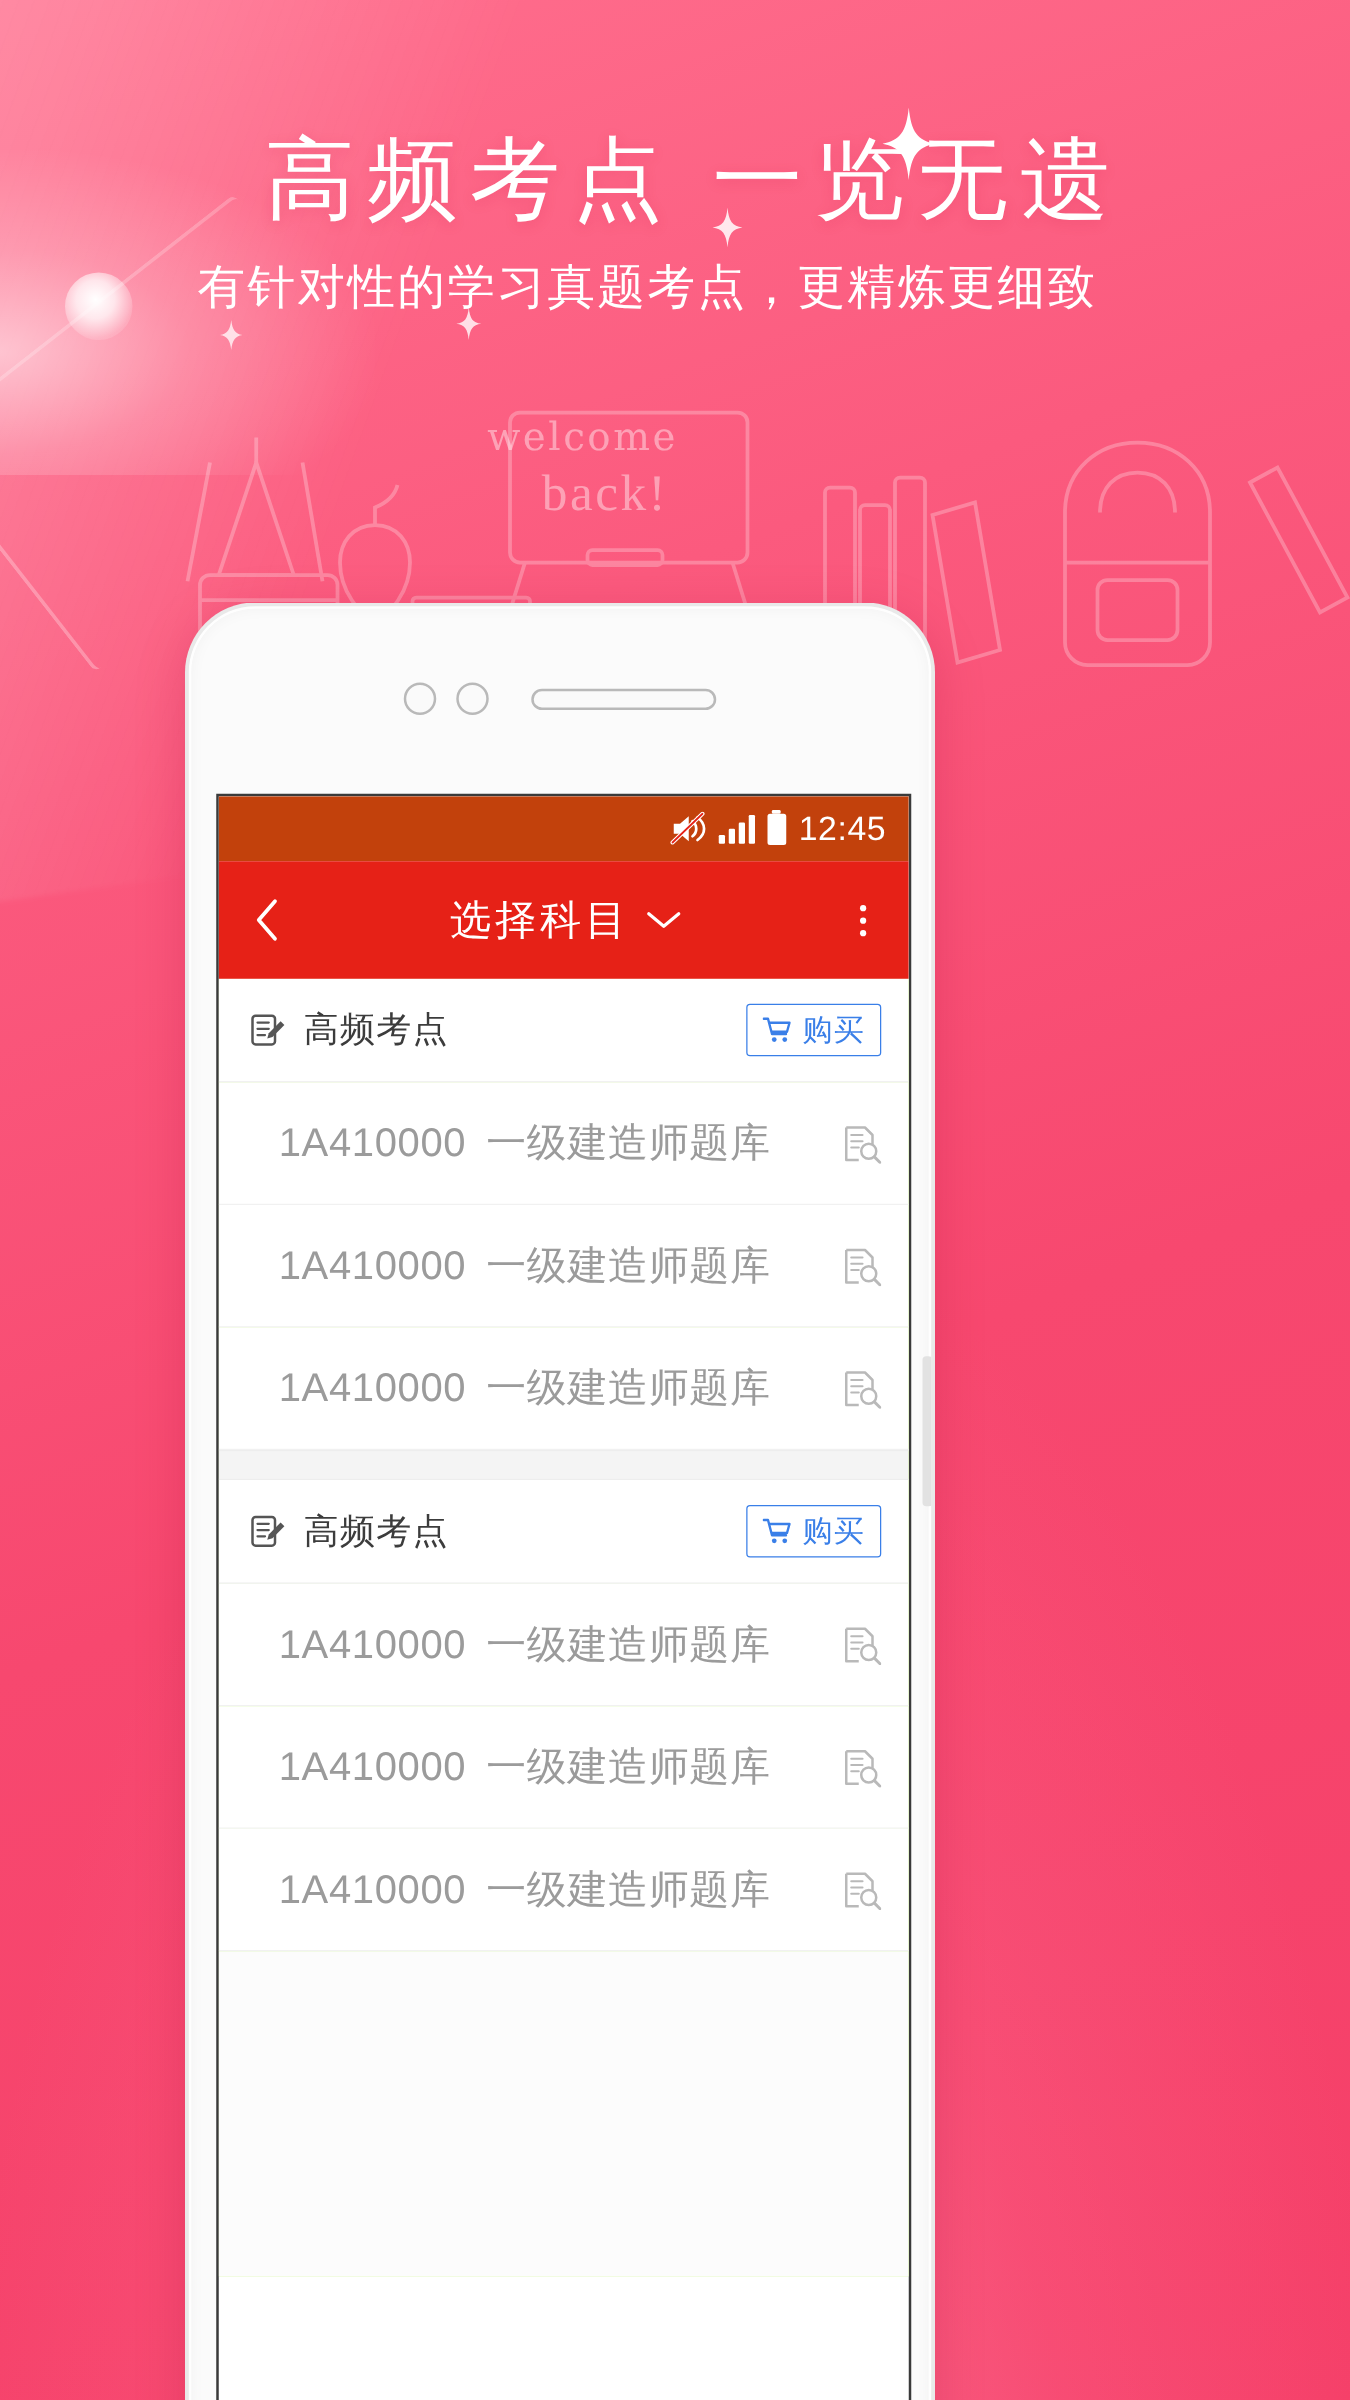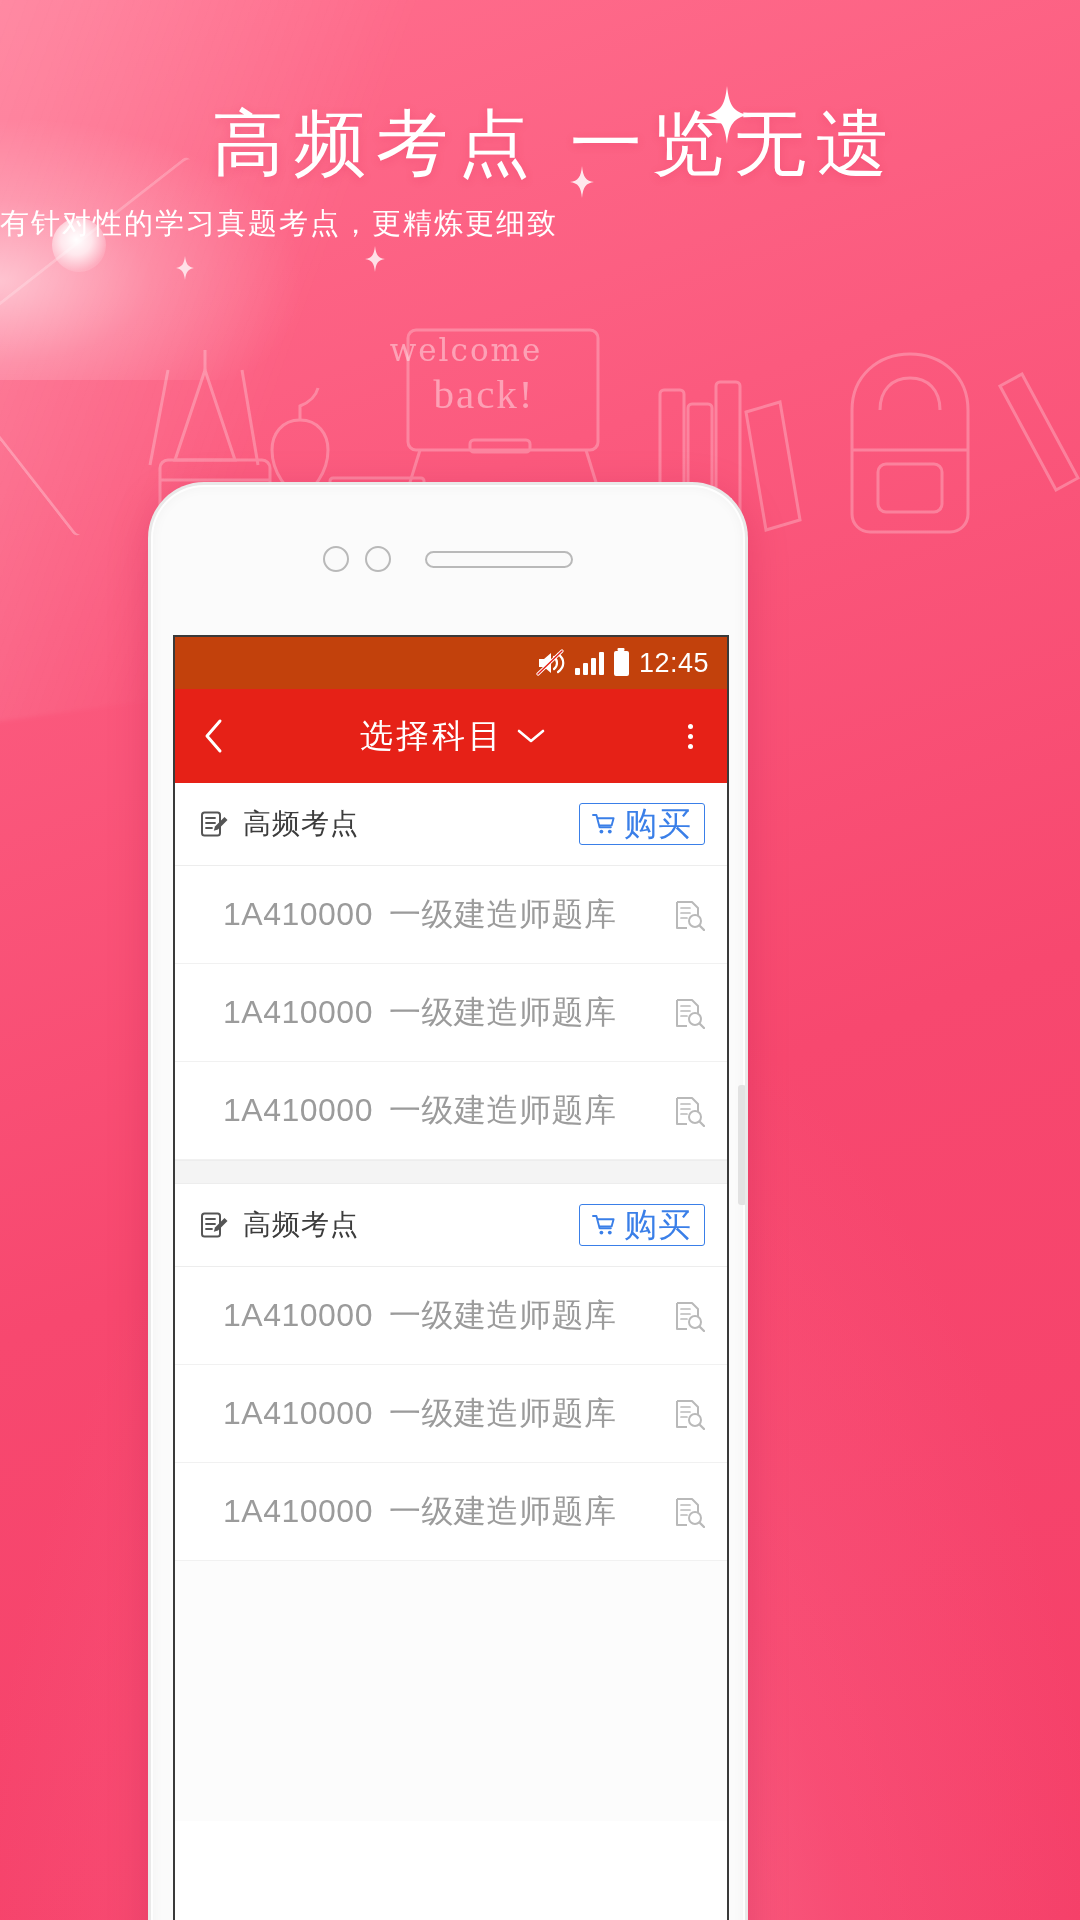--- a/index.html
+++ b/index.html
@@ -98,22 +98,23 @@
     font-weight: 400;
     letter-spacing: 10px;
     text-shadow: 0 2px 10px rgba(200,20,60,0.18);
     white-space: nowrap;
   }
   .subline {
     position: absolute;
     top: 204px;
     left: 0;
     width: 1036px;
+    text-align: center;
     color: #ffffff;
-    font-size: 29px;
+    font-size: 38px;
     font-weight: 400;
     letter-spacing: 2px;
     white-space: nowrap;
   }
 
   
   .sparkle { position: absolute; pointer-events: none; }
   .sparkle svg { display: block; }
 
   
@@ -278,21 +279,21 @@
     color: #3a7fe8;
     border-radius: 3px;
     height: 42px;
     padding: 0 12px;
     display: flex;
     align-items: center;
     gap: 8px;
     background: #fff;
     box-sizing: border-box;
   }
-  .buy-label { font-size: 33px; color: #3a7fe8; letter-spacing: 1px; }
+  .buy-label { font-size: 24px; color: #3a7fe8; letter-spacing: 1px; }
 
   .list-row {
     height: 97px;
     display: flex;
     align-items: center;
     padding: 0 22px 0 48px;
     background: #ffffff;
     border-bottom: 1px solid #f1f1f1;
   }
   .row-text {

